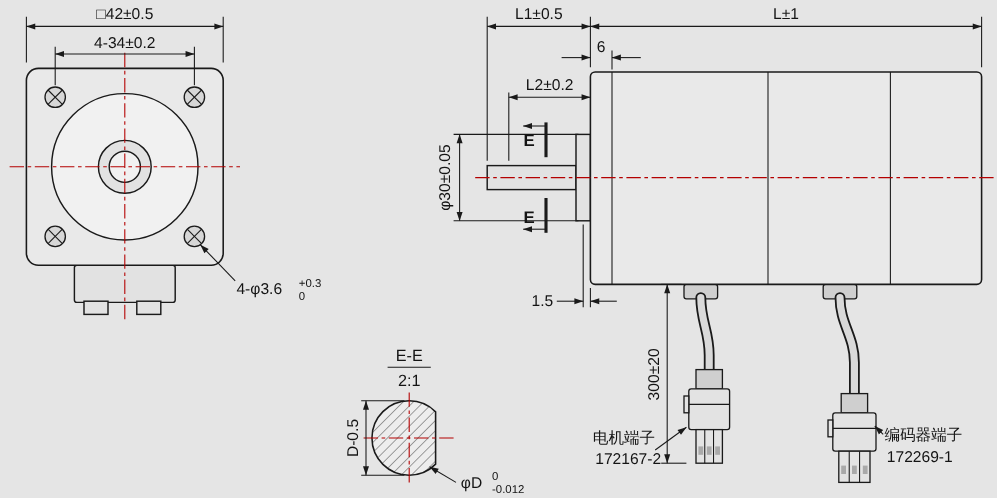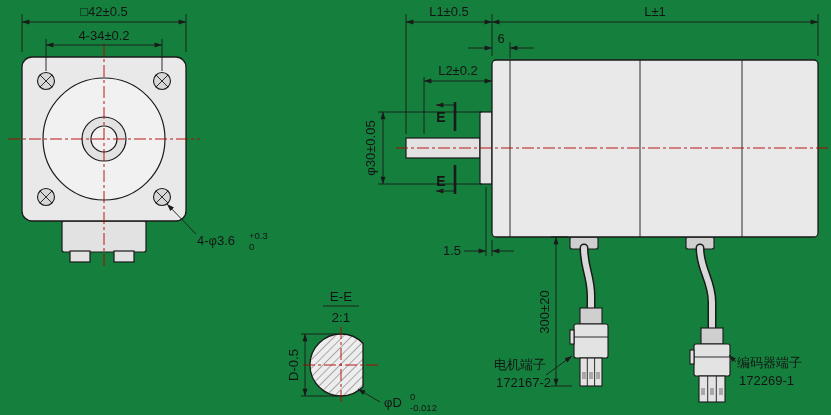--- a/index.html
+++ b/index.html
@@ -1,16 +1,16 @@
 <!DOCTYPE html>
 <html style="--line: #1a1a1a; --centerline: #b40000; --body_fill: #e9e9e9;"><head>
 <meta charset="utf-8">
 <style>
   html,body{margin:0;padding:0;background:#ffffff}
-  .canvas{width:831px;height:415px;background:#15803d;position:relative;overflow:hidden}
+  .canvas{width:831px;height:415px;background:#e5e5e5;position:relative;overflow:hidden}
   svg{display:block}
   svg text{font-family:"Liberation Sans","DejaVu Sans",sans-serif;fill:#141414;font-size:13px}
   .tol{font-size:9.5px}
   .big{font-size:14px;font-weight:600}
   .sec-title{font-size:13.5px}
   .o1{fill:var(--body_fill,#e9e9e9);stroke:var(--line,#1a1a1a);stroke-width:1.3}
   .o2{fill:#e2e2e2;stroke:var(--line,#1a1a1a);stroke-width:1.2}
   .o3{fill:#f1f1f1;stroke:var(--line,#1a1a1a);stroke-width:1.2}
   .dim{stroke:var(--line,#1a1a1a);stroke-width:0.9;fill:none}
   .thick{stroke:var(--line,#1a1a1a);stroke-width:2.6;fill:none}

